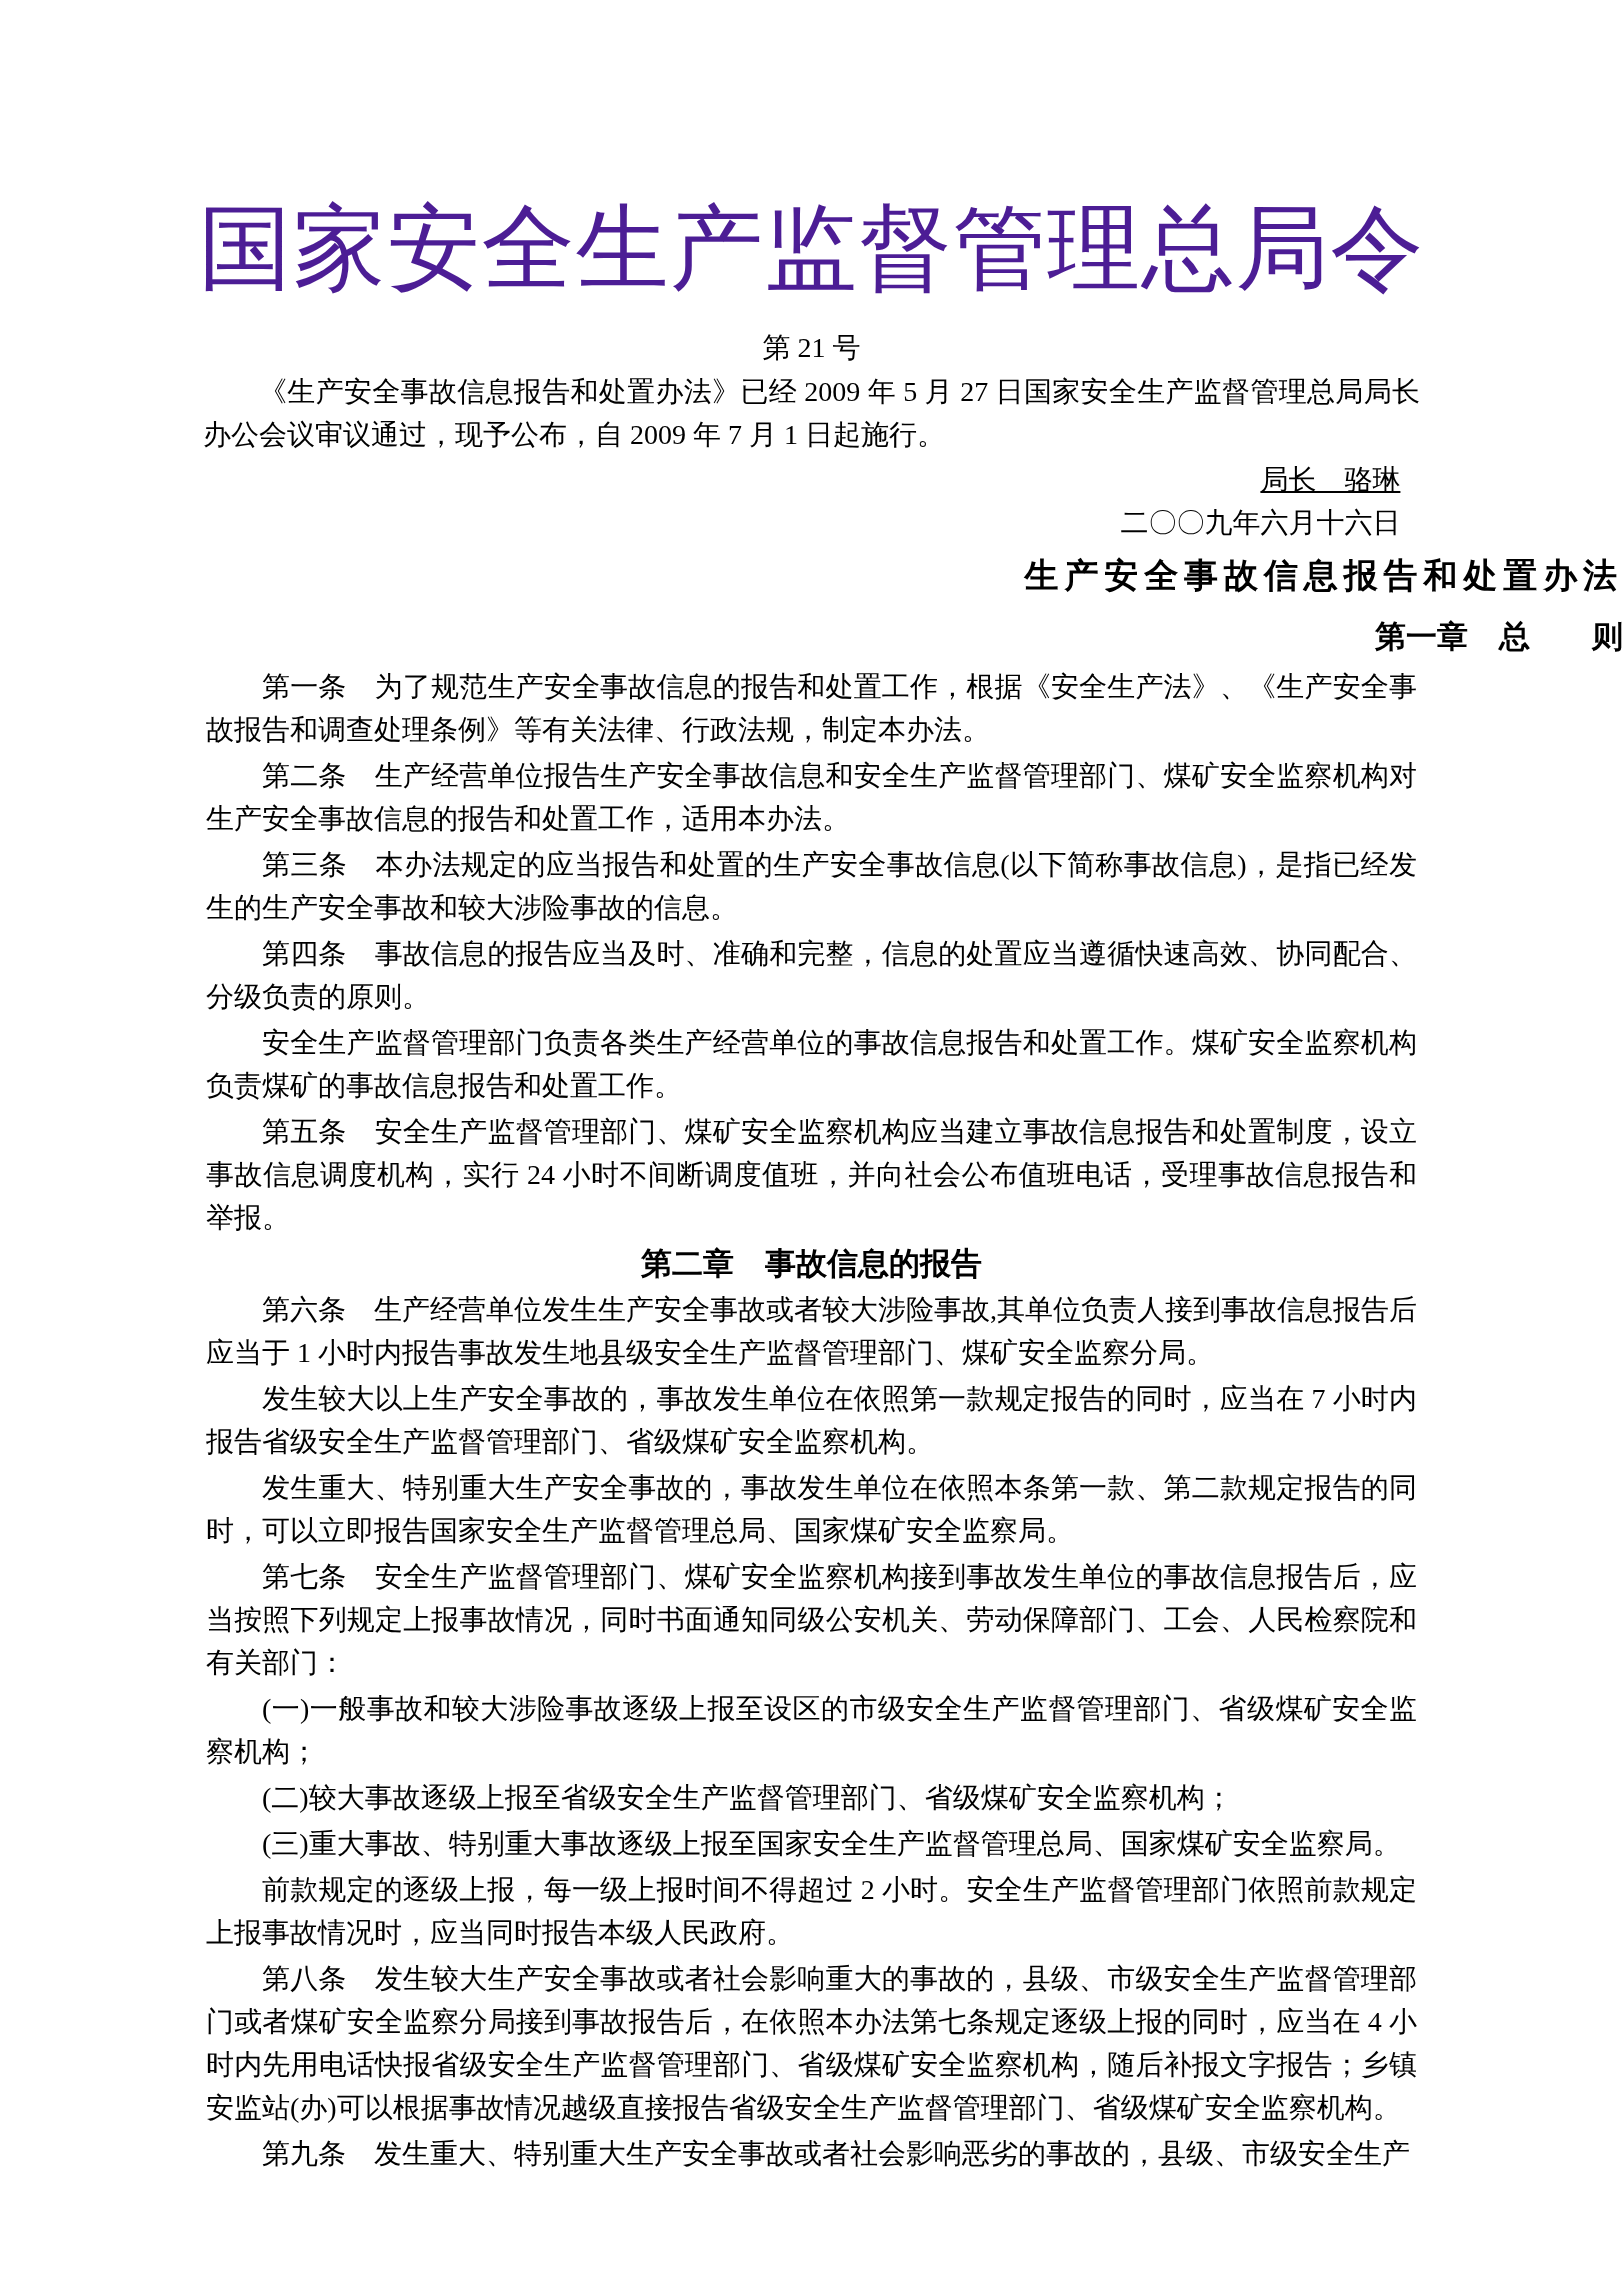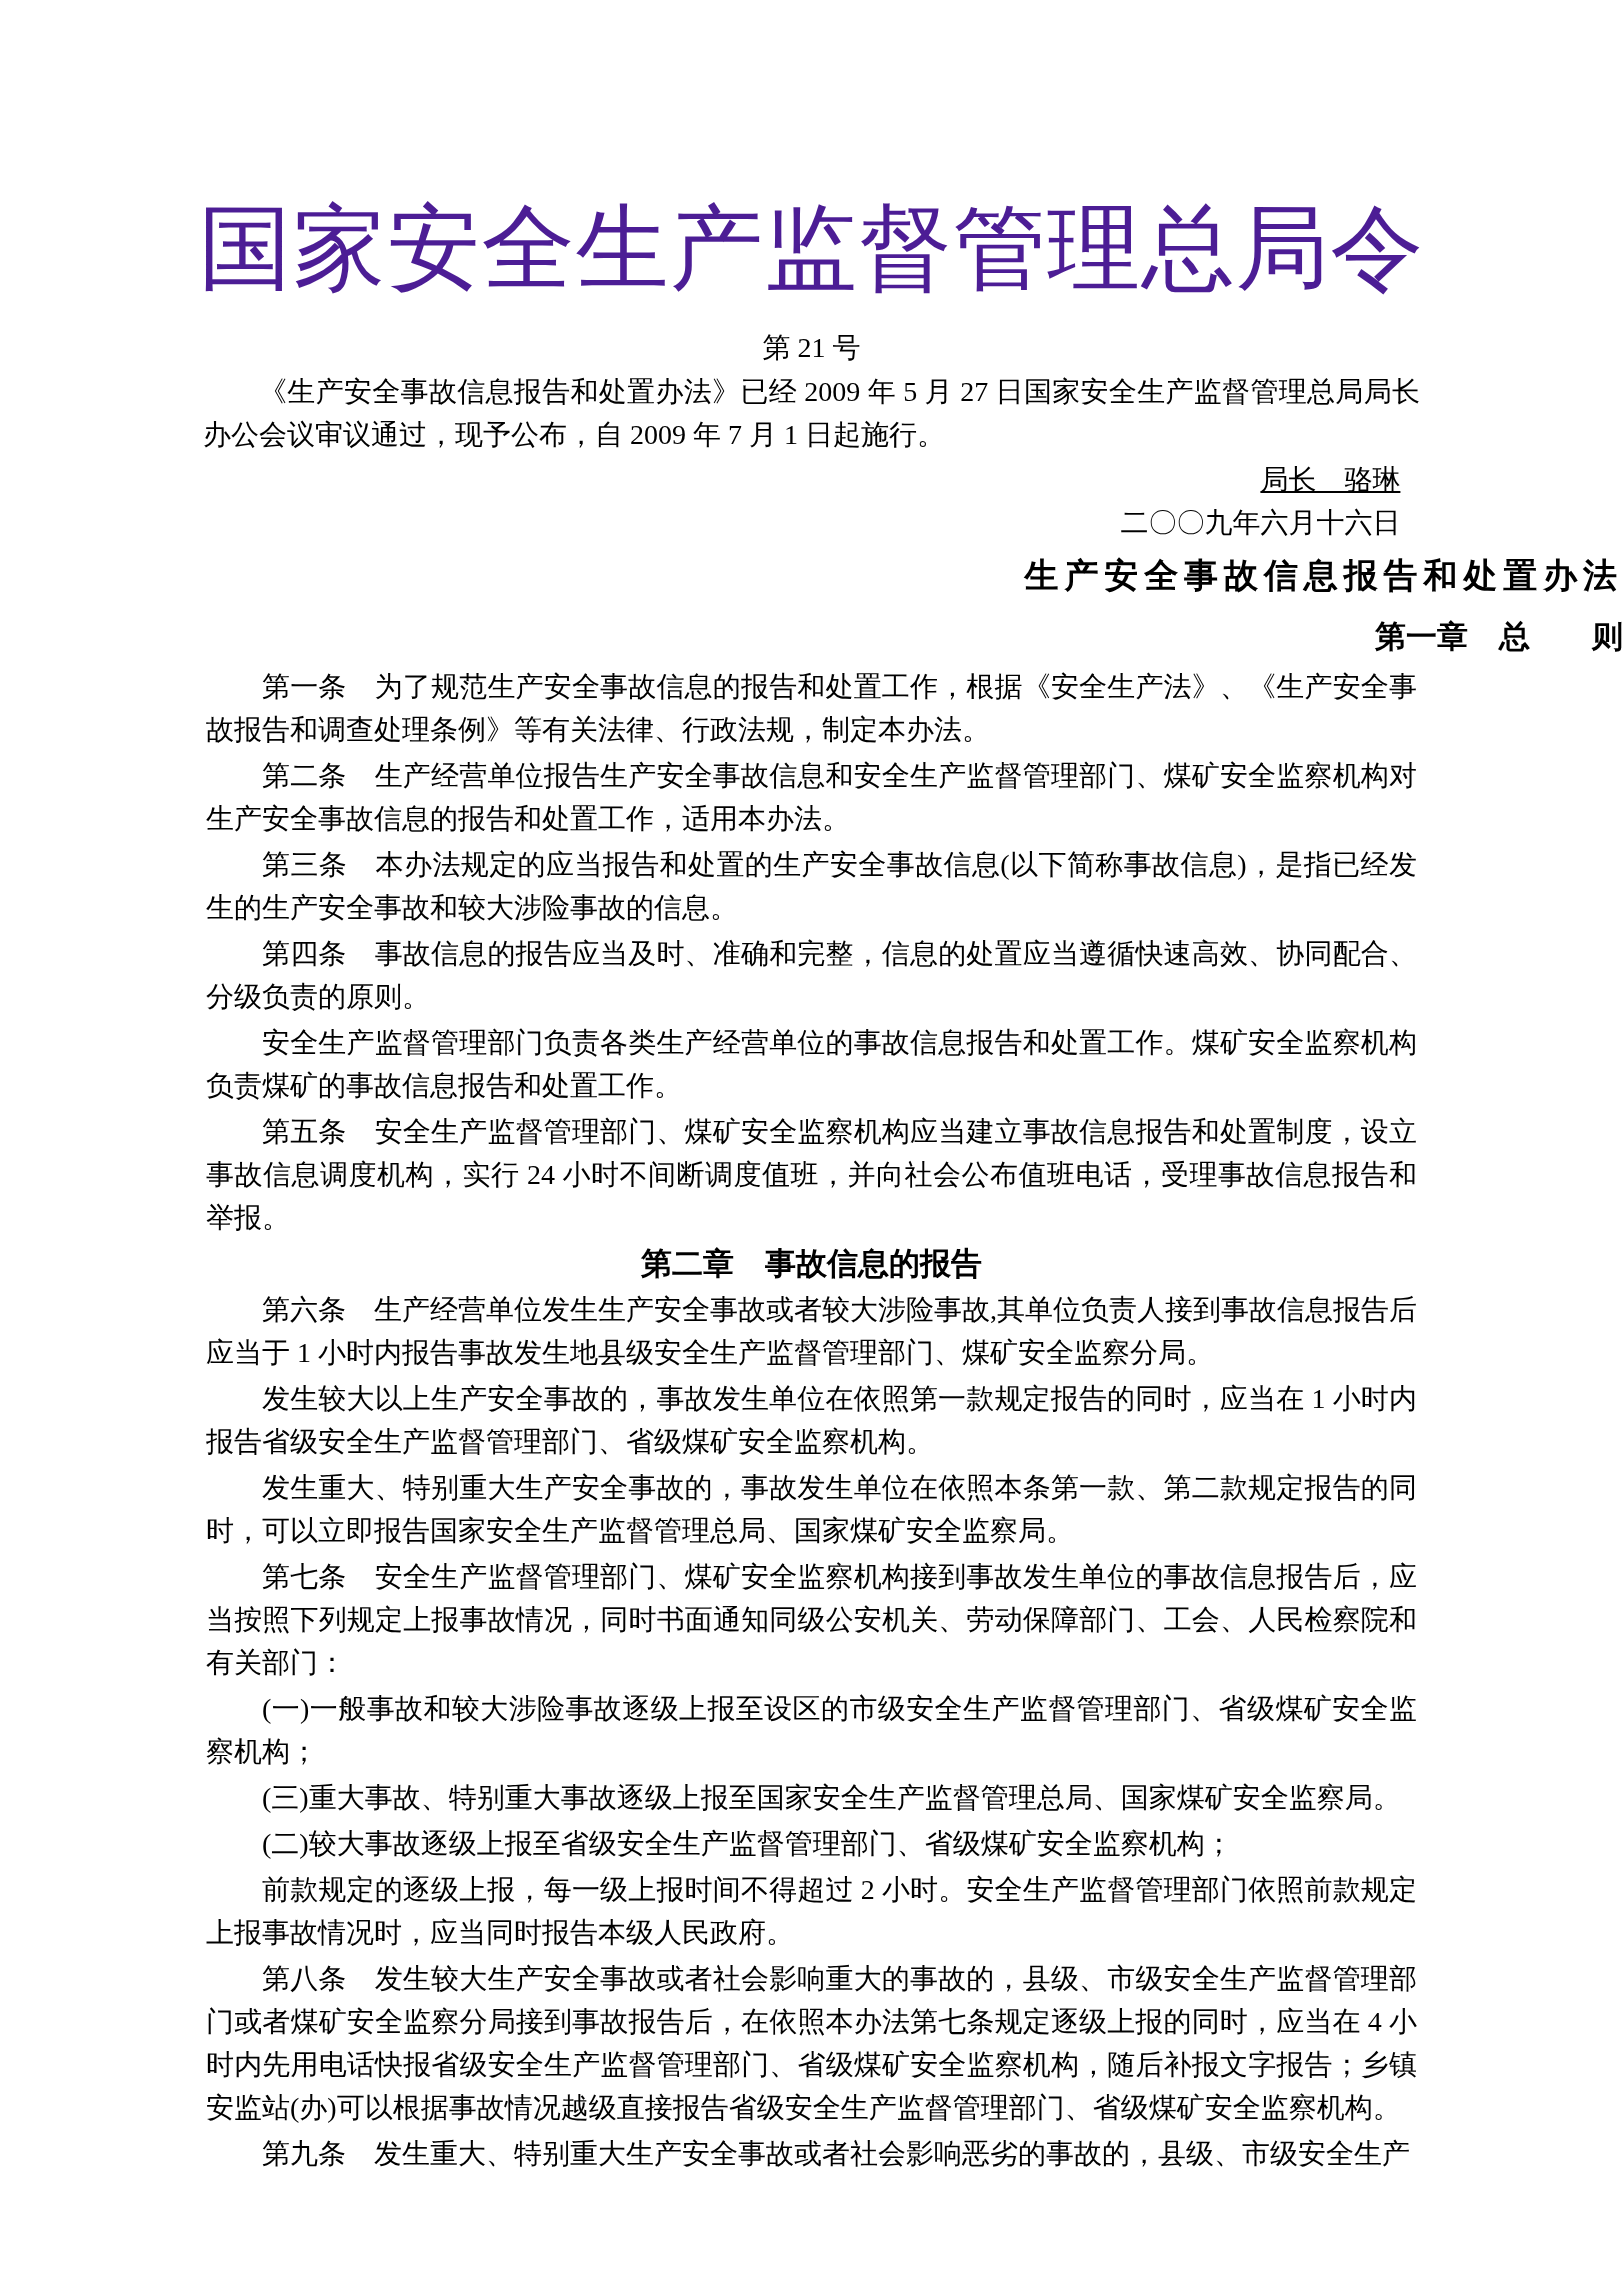--- a/index.html
+++ b/index.html
@@ -117,25 +117,25 @@
     <p class="para">第一条　为了规范生产安全事故信息的报告和处置工作，根据《安全生产法》、《生产安全事故报告和调查处理条例》等有关法律、行政法规，制定本办法。</p>
     <p class="para">第二条　生产经营单位报告生产安全事故信息和安全生产监督管理部门、煤矿安全监察机构对生产安全事故信息的报告和处置工作，适用本办法。</p>
     <p class="para">第三条　本办法规定的应当报告和处置的生产安全事故信息(以下简称事故信息)，是指已经发生的生产安全事故和较大涉险事故的信息。</p>
     <p class="para">第四条　事故信息的报告应当及时、准确和完整，信息的处置应当遵循快速高效、协同配合、分级负责的原则。</p>
     <p class="para">安全生产监督管理部门负责各类生产经营单位的事故信息报告和处置工作。煤矿安全监察机构负责煤矿的事故信息报告和处置工作。</p>
     <p class="para">第五条　安全生产监督管理部门、煤矿安全监察机构应当建立事故信息报告和处置制度，设立事故信息调度机构，实行 24 小时不间断调度值班，并向社会公布值班电话，受理事故信息报告和举报。</p>
 
     <div class="chapter2-heading">第二章　事故信息的报告</div>
 
     <p class="para">第六条　生产经营单位发生生产安全事故或者较大涉险事故,其单位负责人接到事故信息报告后应当于 1 小时内报告事故发生地县级安全生产监督管理部门、煤矿安全监察分局。</p>
-    <p class="para">发生较大以上生产安全事故的，事故发生单位在依照第一款规定报告的同时，应当在 1 小时内报告省级安全生产监督管理部门、省级煤矿安全监察机构。</p>
+    <p class="para">发生较大以上生产安全事故的，事故发生单位在依照第一款规定报告的同时，应当在 7 小时内报告省级安全生产监督管理部门、省级煤矿安全监察机构。</p>
     <p class="para">发生重大、特别重大生产安全事故的，事故发生单位在依照本条第一款、第二款规定报告的同时，可以立即报告国家安全生产监督管理总局、国家煤矿安全监察局。</p>
     <p class="para">第七条　安全生产监督管理部门、煤矿安全监察机构接到事故发生单位的事故信息报告后，应当按照下列规定上报事故情况，同时书面通知同级公安机关、劳动保障部门、工会、人民检察院和有关部门：</p>
     <p class="para">(一)一般事故和较大涉险事故逐级上报至设区的市级安全生产监督管理部门、省级煤矿安全监察机构；</p>
+    <p class="para">(二)较大事故逐级上报至省级安全生产监督管理部门、省级煤矿安全监察机构；</p>
     <p class="para">(三)重大事故、特别重大事故逐级上报至国家安全生产监督管理总局、国家煤矿安全监察局。</p>
-    <p class="para">(二)较大事故逐级上报至省级安全生产监督管理部门、省级煤矿安全监察机构；</p>
     <p class="para">前款规定的逐级上报，每一级上报时间不得超过 2 小时。安全生产监督管理部门依照前款规定上报事故情况时，应当同时报告本级人民政府。</p>
     <p class="para">第八条　发生较大生产安全事故或者社会影响重大的事故的，县级、市级安全生产监督管理部门或者煤矿安全监察分局接到事故报告后，在依照本办法第七条规定逐级上报的同时，应当在 4 小时内先用电话快报省级安全生产监督管理部门、省级煤矿安全监察机构，随后补报文字报告；乡镇安监站(办)可以根据事故情况越级直接报告省级安全生产监督管理部门、省级煤矿安全监察机构。</p>
     <p class="para">第九条　发生重大、特别重大生产安全事故或者社会影响恶劣的事故的，县级、市级安全生产</p>
   </div>
 
 </div>
 
 
 </body></html>

